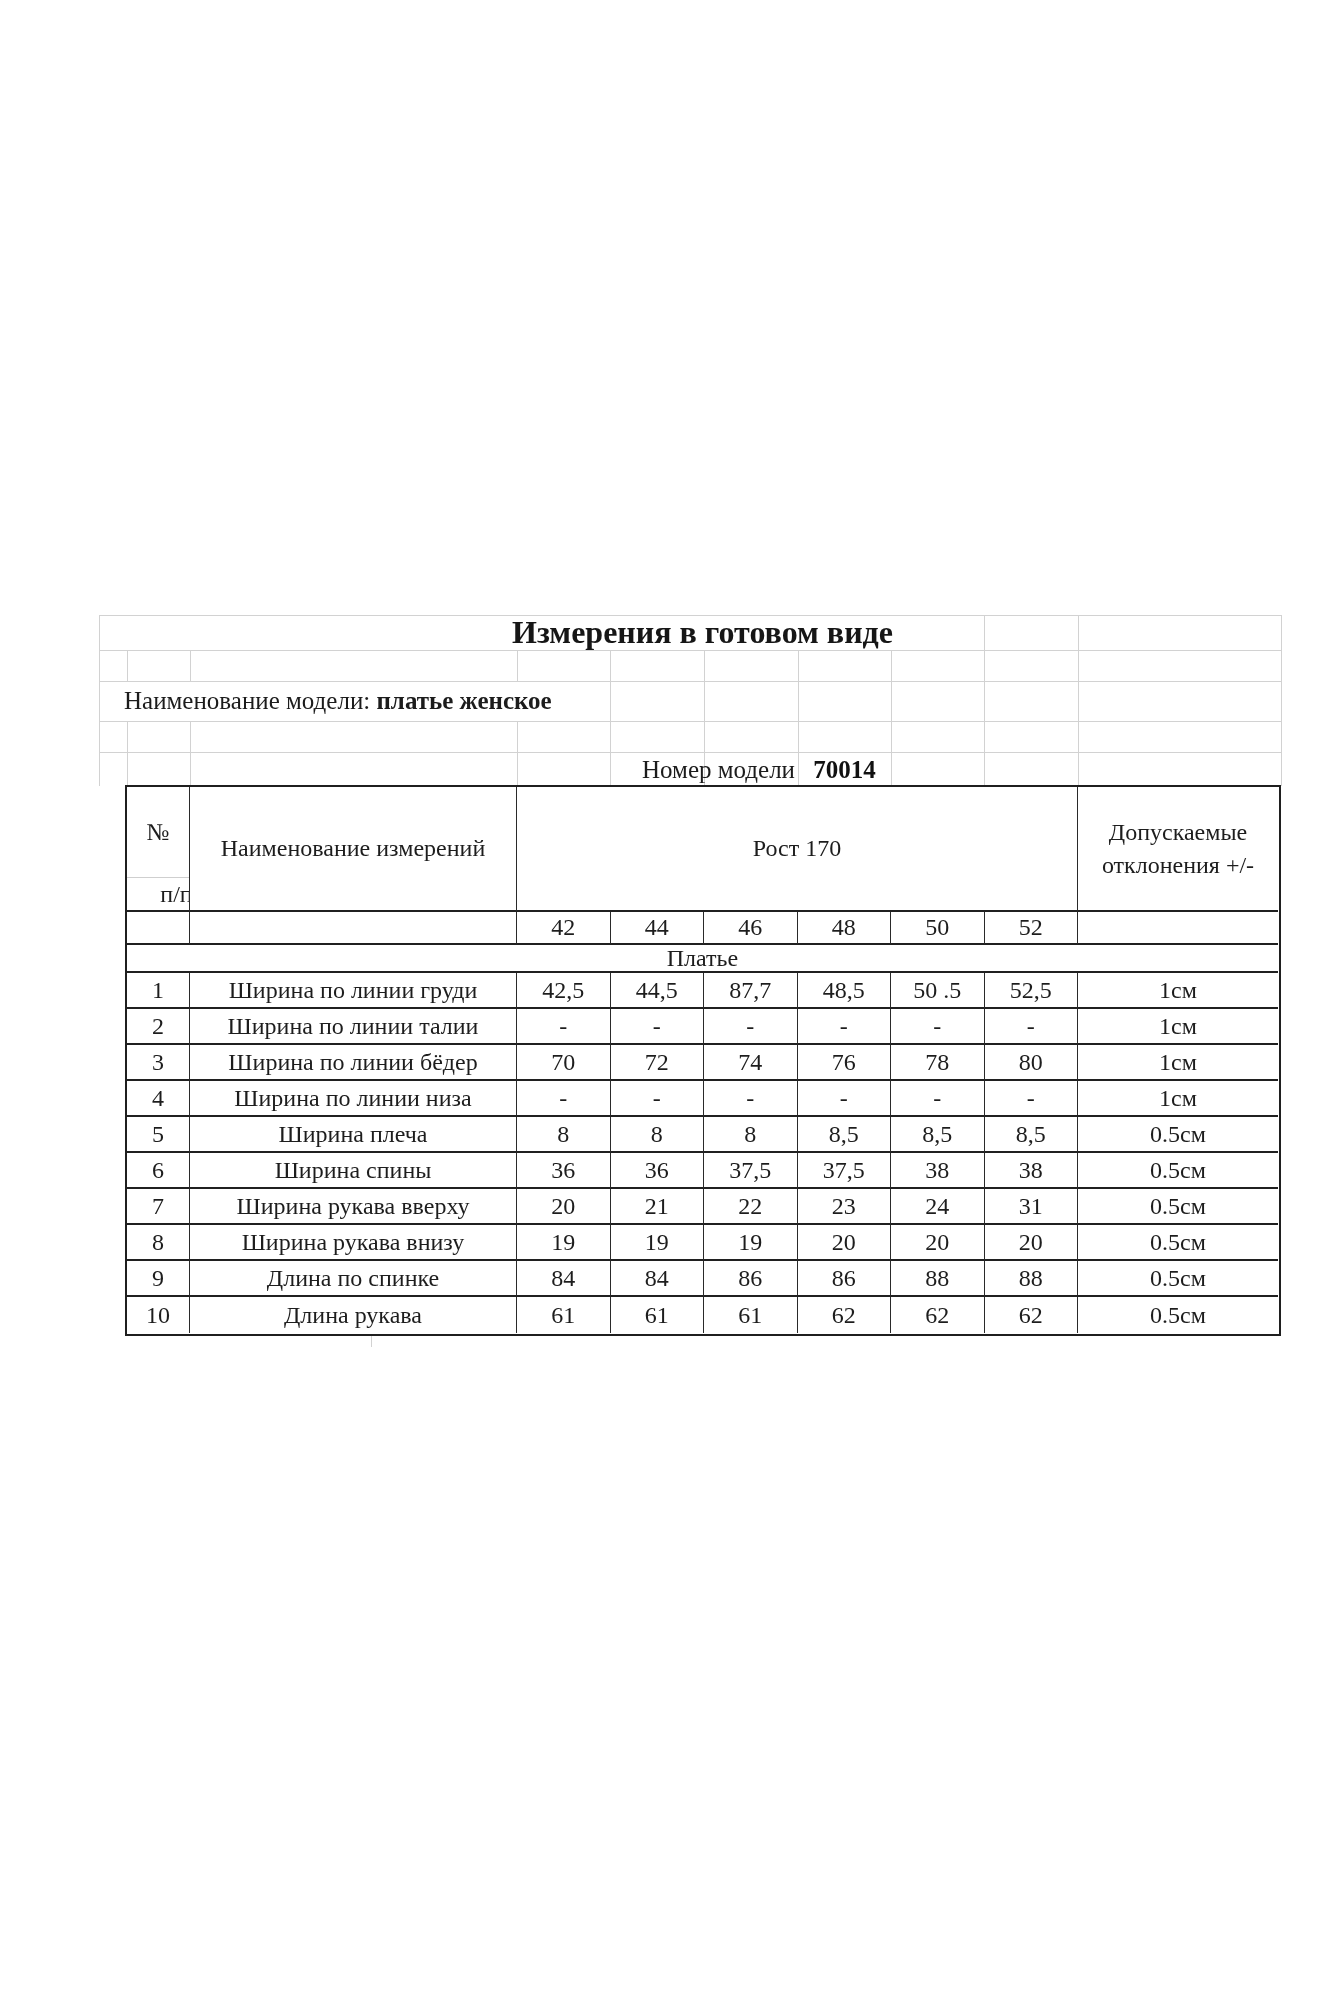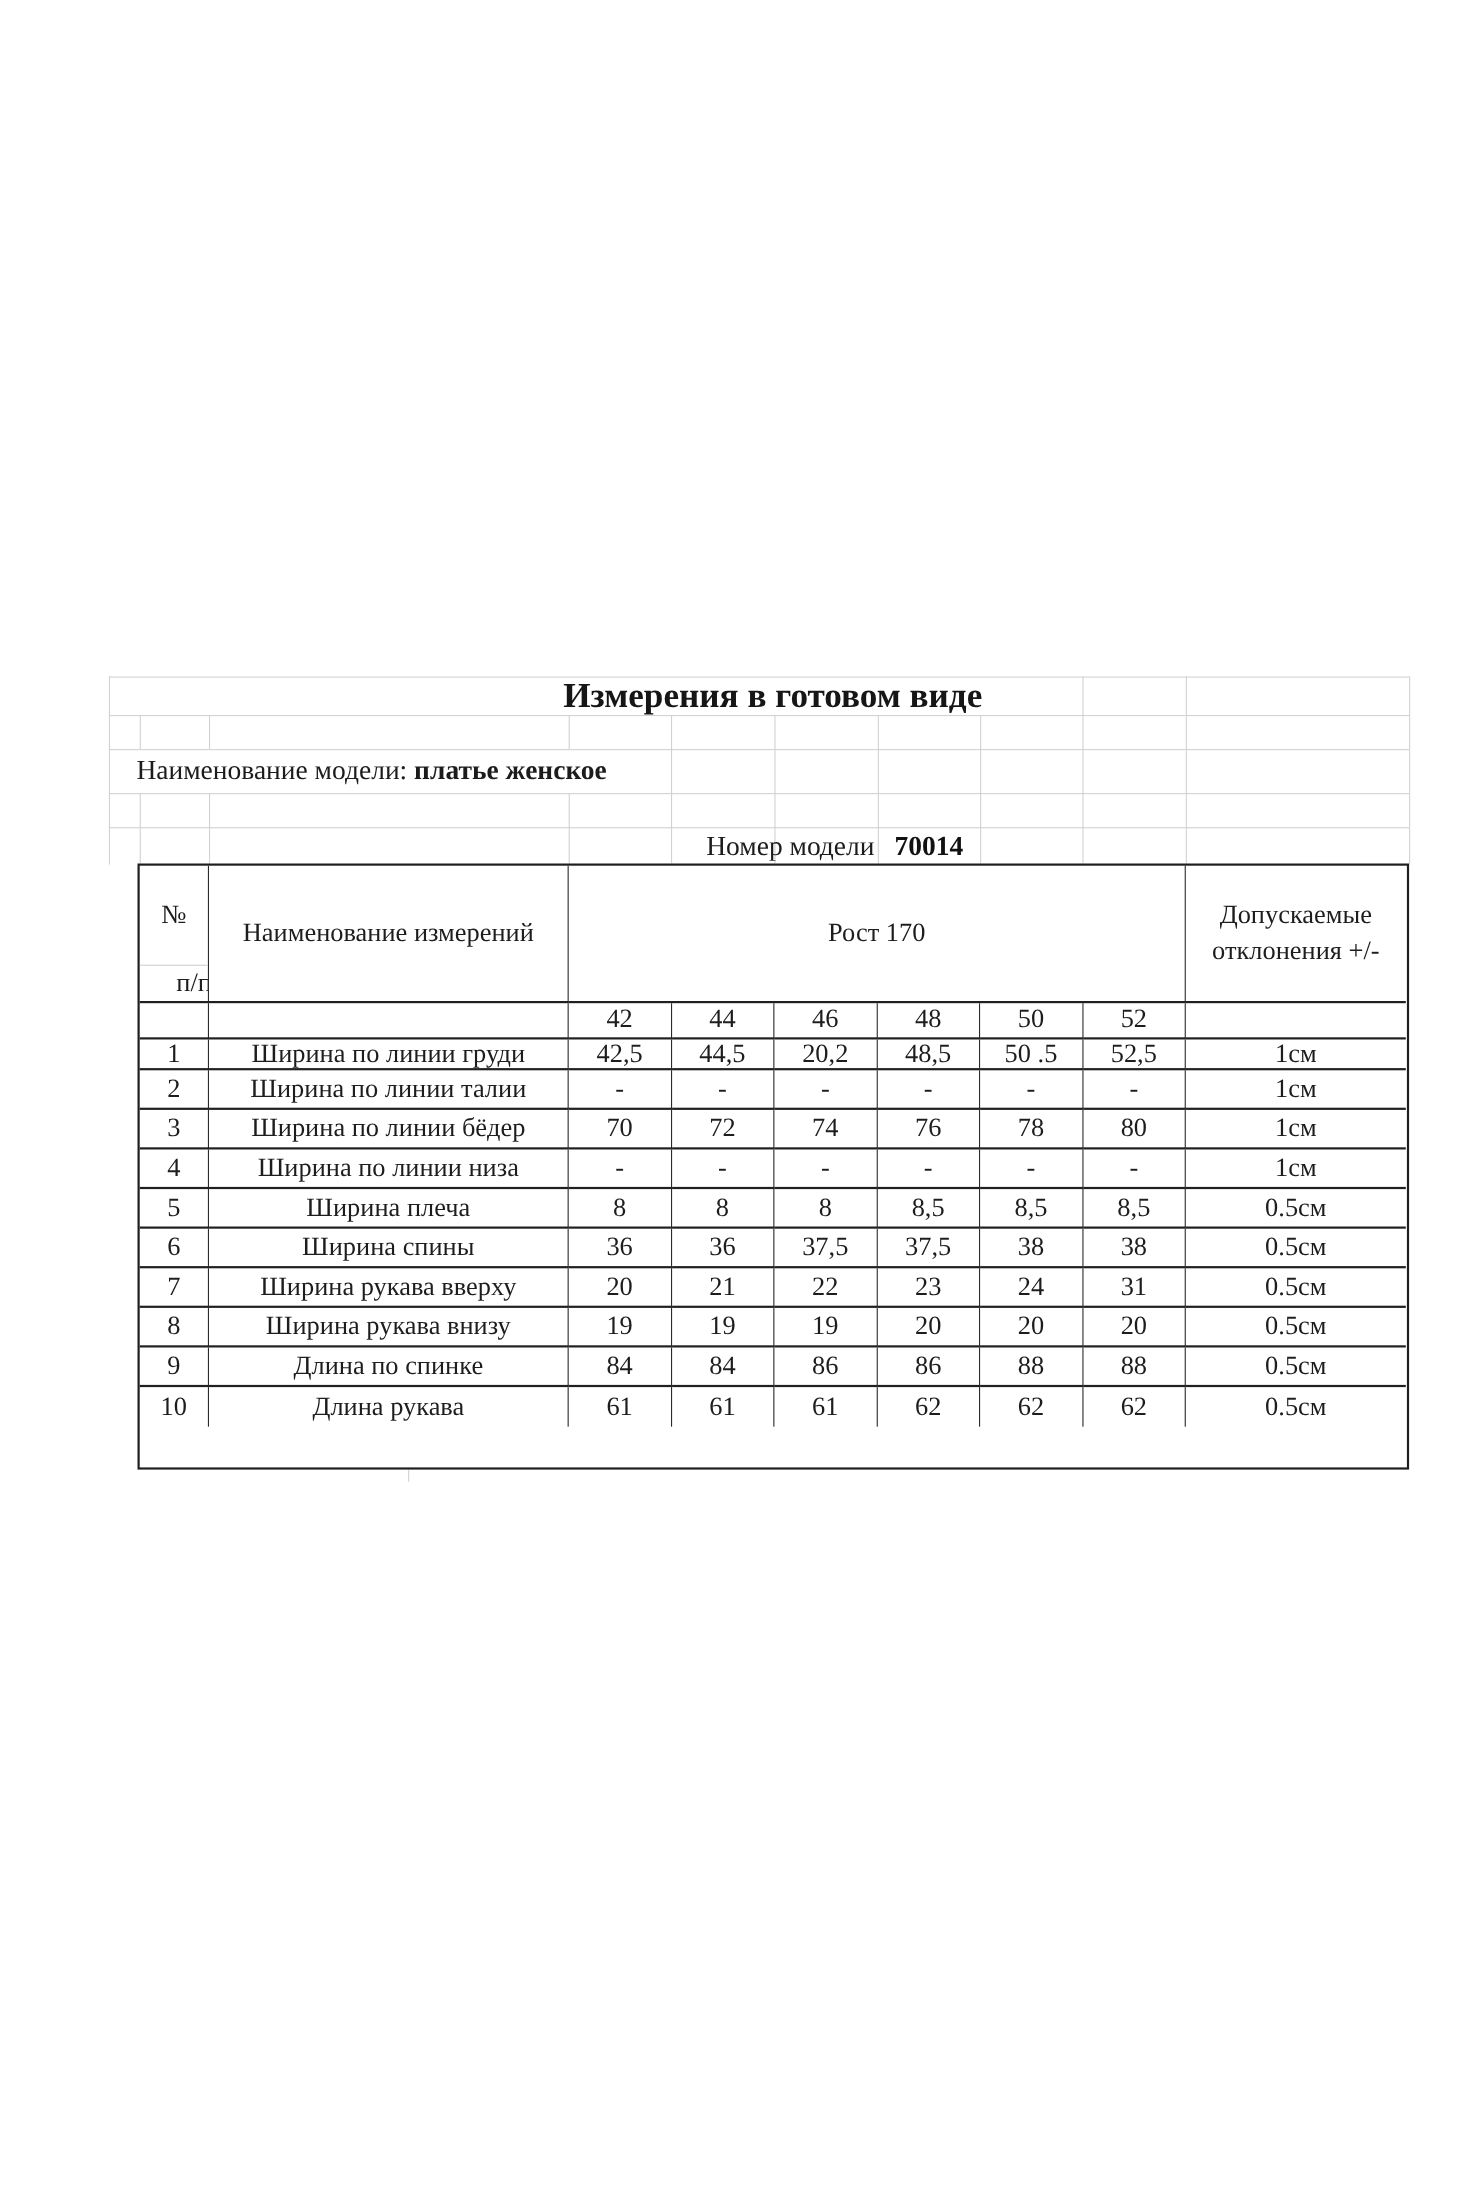--- a/index.html
+++ b/index.html
@@ -124,26 +124,27 @@
     <div class="cell"></div>
     <div class="cell"></div>
     <div class="cell">42</div>
     <div class="cell">44</div>
     <div class="cell">46</div>
     <div class="cell">48</div>
     <div class="cell">50</div>
     <div class="cell">52</div>
     <div class="cell last-col"></div>
 
+    <div class="cell c-section last-col">Платье</div>
 
   <div class="cell">1</div>
       <div class="cell namecell ">Ширина по линии груди</div>
       <div class="cell">42,5</div>
       <div class="cell">44,5</div>
-      <div class="cell">20,2</div>
+      <div class="cell">87,7</div>
       <div class="cell">48,5</div>
       <div class="cell">50 .5</div>
       <div class="cell">52,5</div>
       <div class="cell last-col ">1см</div>
       <div class="cell">2</div>
       <div class="cell namecell ">Ширина по линии талии</div>
       <div class="cell">-</div>
       <div class="cell">-</div>
       <div class="cell">-</div>
       <div class="cell">-</div>

